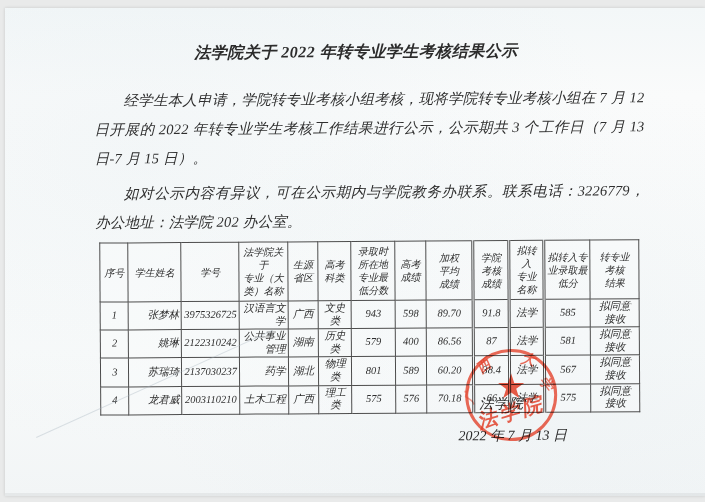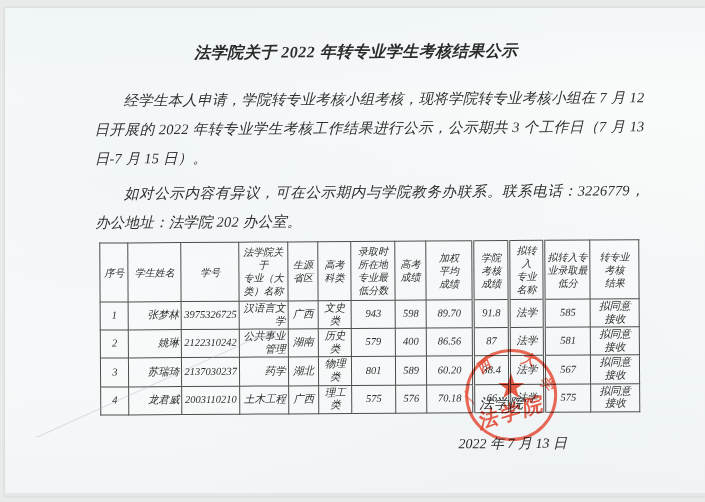--- a/index.html
+++ b/index.html
@@ -37,21 +37,21 @@
   .results th,.results td{
     border:1px solid #4d4d4d;text-align:center;vertical-align:middle;
     white-space:pre-line;color:#2e2e2e;padding:1px 2px;overflow:hidden;
   }
   .results th{font-size:10px;font-weight:normal;line-height:1.3;height:56px;}
   .results td{font-size:10.5px;line-height:1.2;height:25px;}
   .results td.ta-l{text-align:right;}
   .results .dbl{border-left:3px double #4d4d4d;border-right:3px double #4d4d4d;}
   
   .sig-unit{position:absolute;left:473px;top:388px;font-size:14px;color:#2b2b2b;letter-spacing:1px;z-index:3;}
-  .sig-date{position:absolute;left:452px;top:420px;font-size:14px;color:#2b2b2b;z-index:3;margin-top:8px;}
+  .sig-date{position:absolute;left:452px;top:420px;font-size:14px;color:#2b2b2b;z-index:3;}
   
   .stamp{
     position:absolute;left:459px;top:342px;width:92px;height:92px;
     color:#e2422c;mix-blend-mode:multiply;z-index:4;pointer-events:none;
   }
   .stamp .ring{position:absolute;inset:0;border:3px solid currentColor;border-radius:50%;opacity:.8;}
   .stamp .star{position:absolute;left:50%;top:40%;transform:translate(-50%,-50%);font-size:34px;line-height:1;opacity:.88;font-family:"DejaVu Sans",sans-serif;}
   .stamp .inner-name{
     position:absolute;left:11px;top:50px;font-size:20px;font-weight:bold;
     letter-spacing:3px;transform:rotate(-16deg);opacity:.85;white-space:nowrap;

